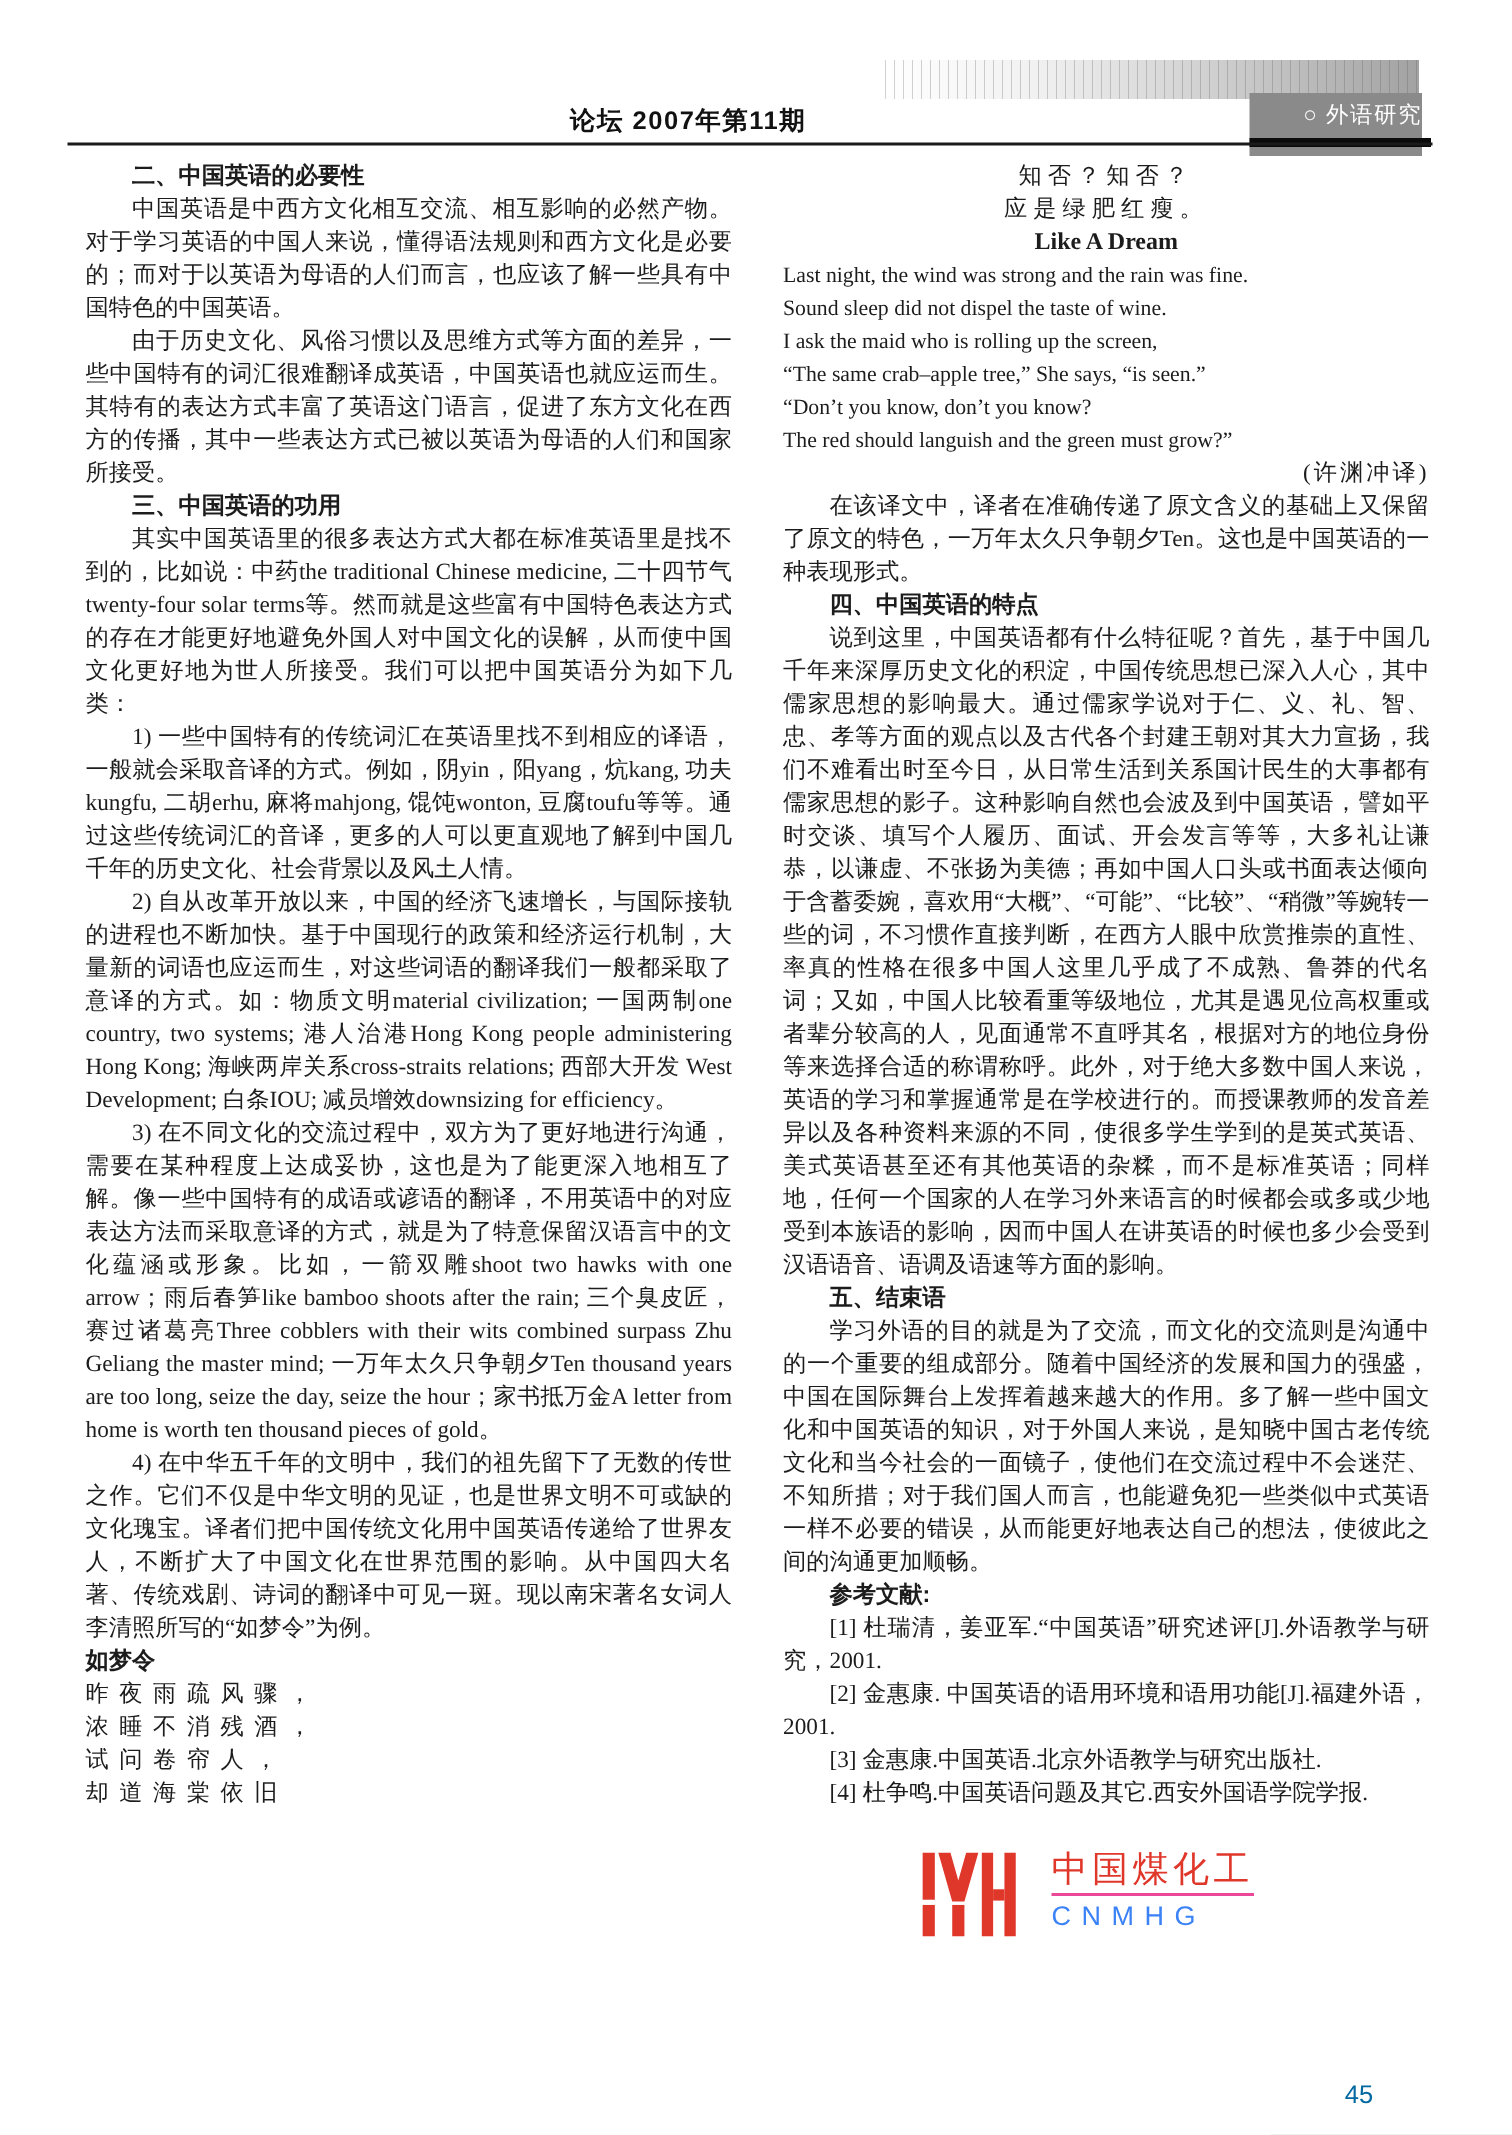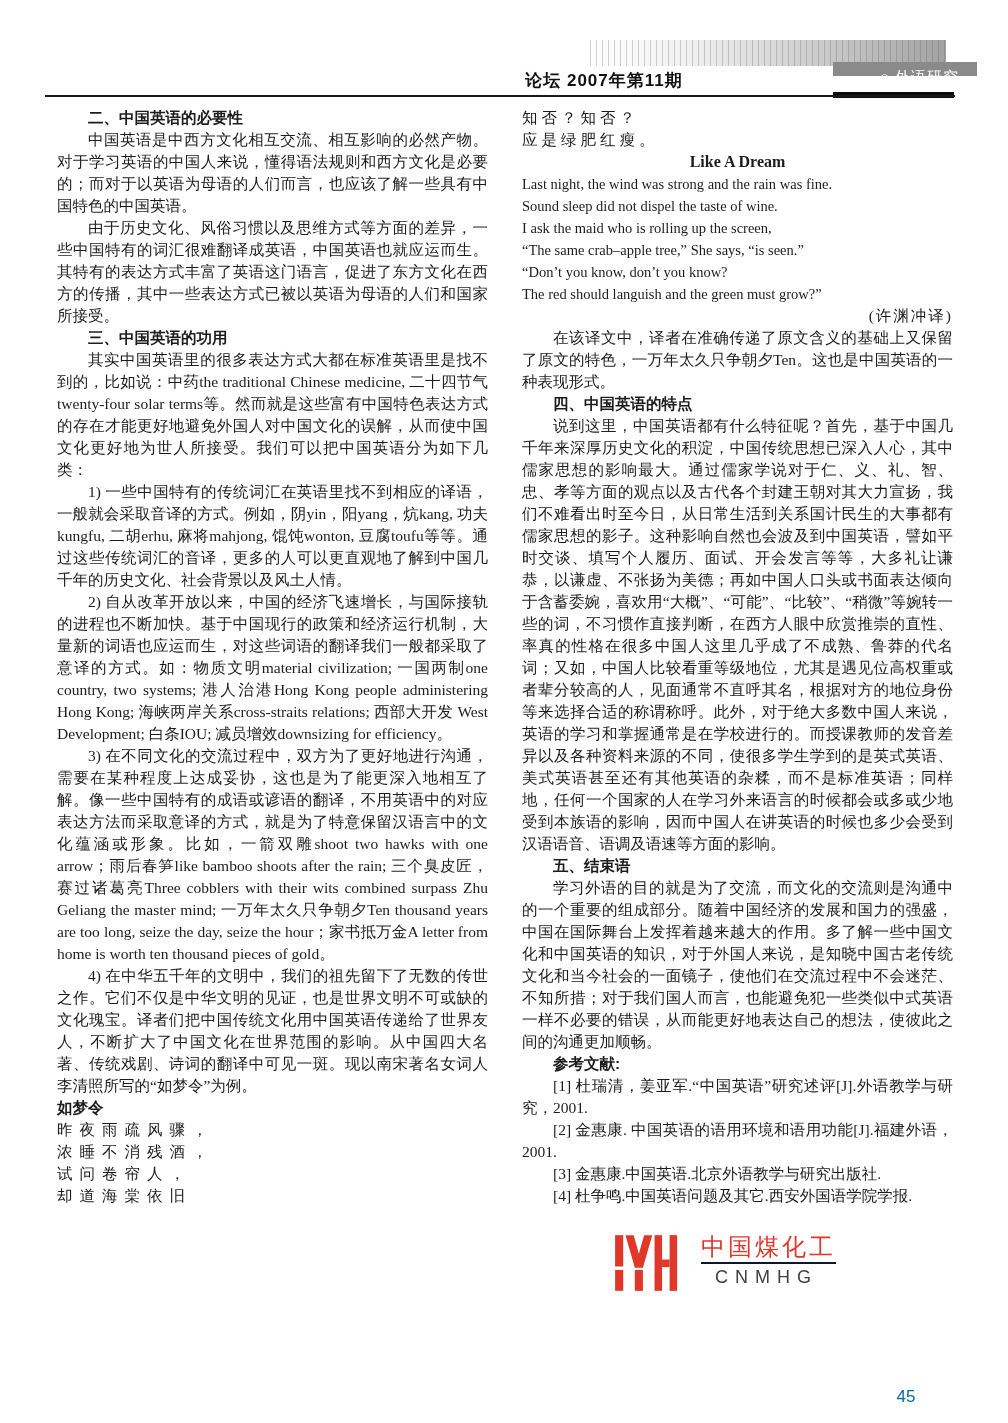--- a/index.html
+++ b/index.html
@@ -4,59 +4,59 @@
 <style>
   html,body{margin:0;padding:0;background:#e8e8e8;}
   .page{position:relative;width:1008px;height:1423px;margin:0 auto;background:#ffffff;overflow:hidden;
         font-family:"Liberation Serif","DejaVu Serif",serif;color:#1c1c1c;}
 
   
   .grad-bar{position:absolute;left:590px;top:40px;width:356px;height:26px;
     background:
       repeating-linear-gradient(90deg, rgba(90,90,90,0.28) 0 1px, rgba(0,0,0,0) 1px 6px),
       linear-gradient(90deg,#ffffff 0%,#f1f1f1 28%,#cfcfcf 62%,#a2a2a2 100%);}
-  .journal-line{position:absolute;top:69px;left:380px;width:448px;text-align:center;
+  .journal-line{position:absolute;top:69px;left:380px;width:448px;text-align:left;
     font-family:"Liberation Sans","DejaVu Sans",sans-serif;font-weight:bold;font-size:17px;letter-spacing:1px;color:#111;}
-  .badge{position:absolute;left:833px;top:62px;width:115px;height:14px;background:#8a8a8a;color:#ffffff;
-    font-family:"Liberation Sans","DejaVu Sans",sans-serif;font-size:15px;line-height:30px;text-align:center;letter-spacing:1px;padding-left:29px;}
+  .badge{position:absolute;left:833px;top:62px;width:115px;height:42px;background:#8a8a8a;color:#ffffff;
+    font-family:"Liberation Sans","DejaVu Sans",sans-serif;font-size:15px;line-height:30px;text-align:right;letter-spacing:1px;}
   .badge-underbar{position:absolute;left:833px;top:92px;width:121px;height:6px;background:#0b0b0b;}
   .header-rule{position:absolute;left:45px;top:95px;width:910px;height:2px;background:#1b1b1b;}
 
   
   .col{position:absolute;top:107px;width:431px;font-size:15.5px;line-height:22px;
        text-align:justify;overflow-wrap:break-word;}
   .col-left{left:57px;}
   .col-right{left:522px;}
   .col p{margin:0;padding:0;}
   .para{text-indent:2em;}
   .no-indent{text-indent:0;}
   .cn-heading{font-family:"Liberation Sans","DejaVu Sans",sans-serif;font-weight:bold;
               text-indent:2em;text-align:left;font-size:15.5px;}
 
   
   .poem-title-cn{font-family:"Liberation Sans","DejaVu Sans",sans-serif;font-weight:bold;
                  margin-left:105px;text-align:left;text-indent:0;}
   .poem-line-cn{margin-left:70px;letter-spacing:7px;text-align:left;text-indent:0;}
 
   
-  .poem-cont{margin-left:61px;letter-spacing:4px;text-align:left;text-indent:0;}
+  .poem-cont{margin-left:61px;letter-spacing:4px;text-align:center;text-indent:0;}
   .poem-en-title{font-weight:bold;margin-left:95px;text-align:center;text-indent:0;font-size:16px;}
   .poem-en-line{margin-left:61px;text-align:left;text-indent:0;font-size:14.5px;}
   .translator{text-align:right;letter-spacing:2px;padding-right:4px;text-indent:0;}
 
   
   .ref-heading{margin-top:26px;}
 
   
   .logo{position:absolute;left:605px;top:1234px;display:flex;align-items:flex-start;}
   .logo-mark{width:84px;height:58px;flex:0 0 auto;}
   .logo-text{margin-left:12px;font-family:"Liberation Sans","DejaVu Sans",sans-serif;}
   .logo-cn{color:#e0372b;font-size:24px;letter-spacing:3px;line-height:26px;
-           border-bottom:2px solid #0f172a;padding-bottom:2px;}
-  .logo-en{color:#404040;font-size:18px;letter-spacing:7px;line-height:22px;margin-top:2px;margin-left:14px;}
+           border-bottom:2px solid #ec4899;padding-bottom:2px;}
+  .logo-en{color:#3b82f6;font-size:18px;letter-spacing:7px;line-height:22px;margin-top:2px;}
 
   .page-number{position:absolute;left:886px;top:1387px;width:40px;text-align:center;
     font-family:"Liberation Sans","DejaVu Sans",sans-serif;font-size:17px;color:#0369a1;}
 </style>
 </head>
 <body>
 
 <div class="page">
 
   <div class="grad-bar"></div>

